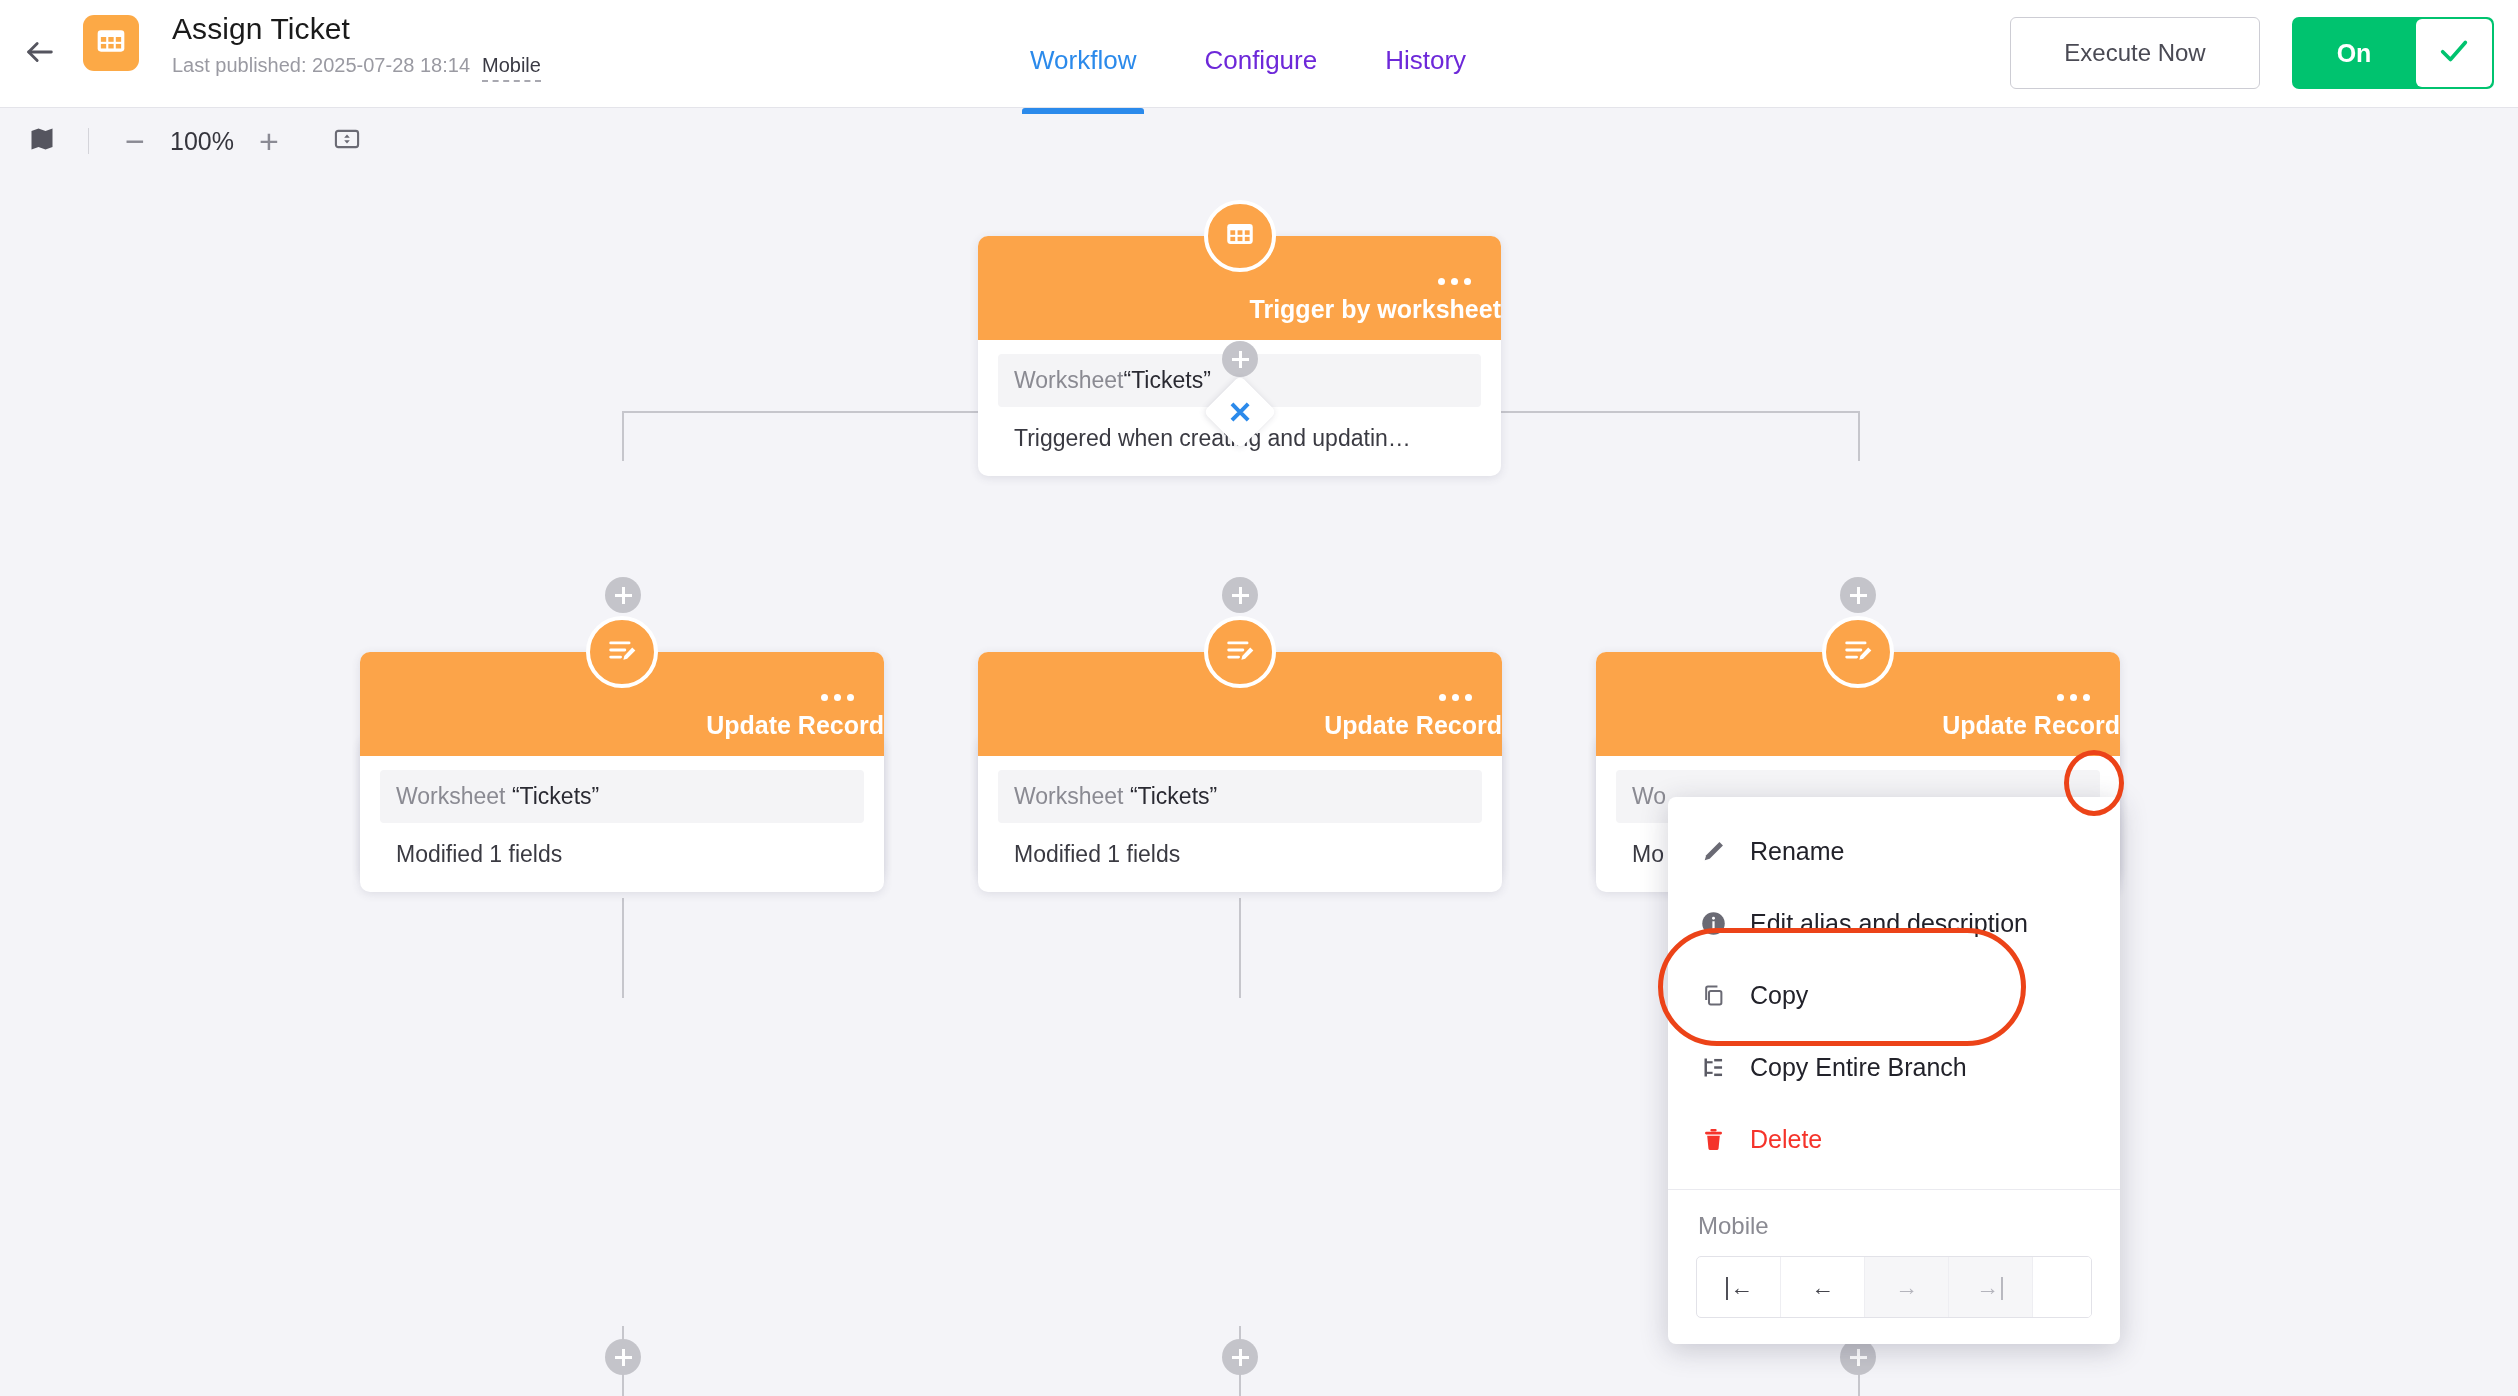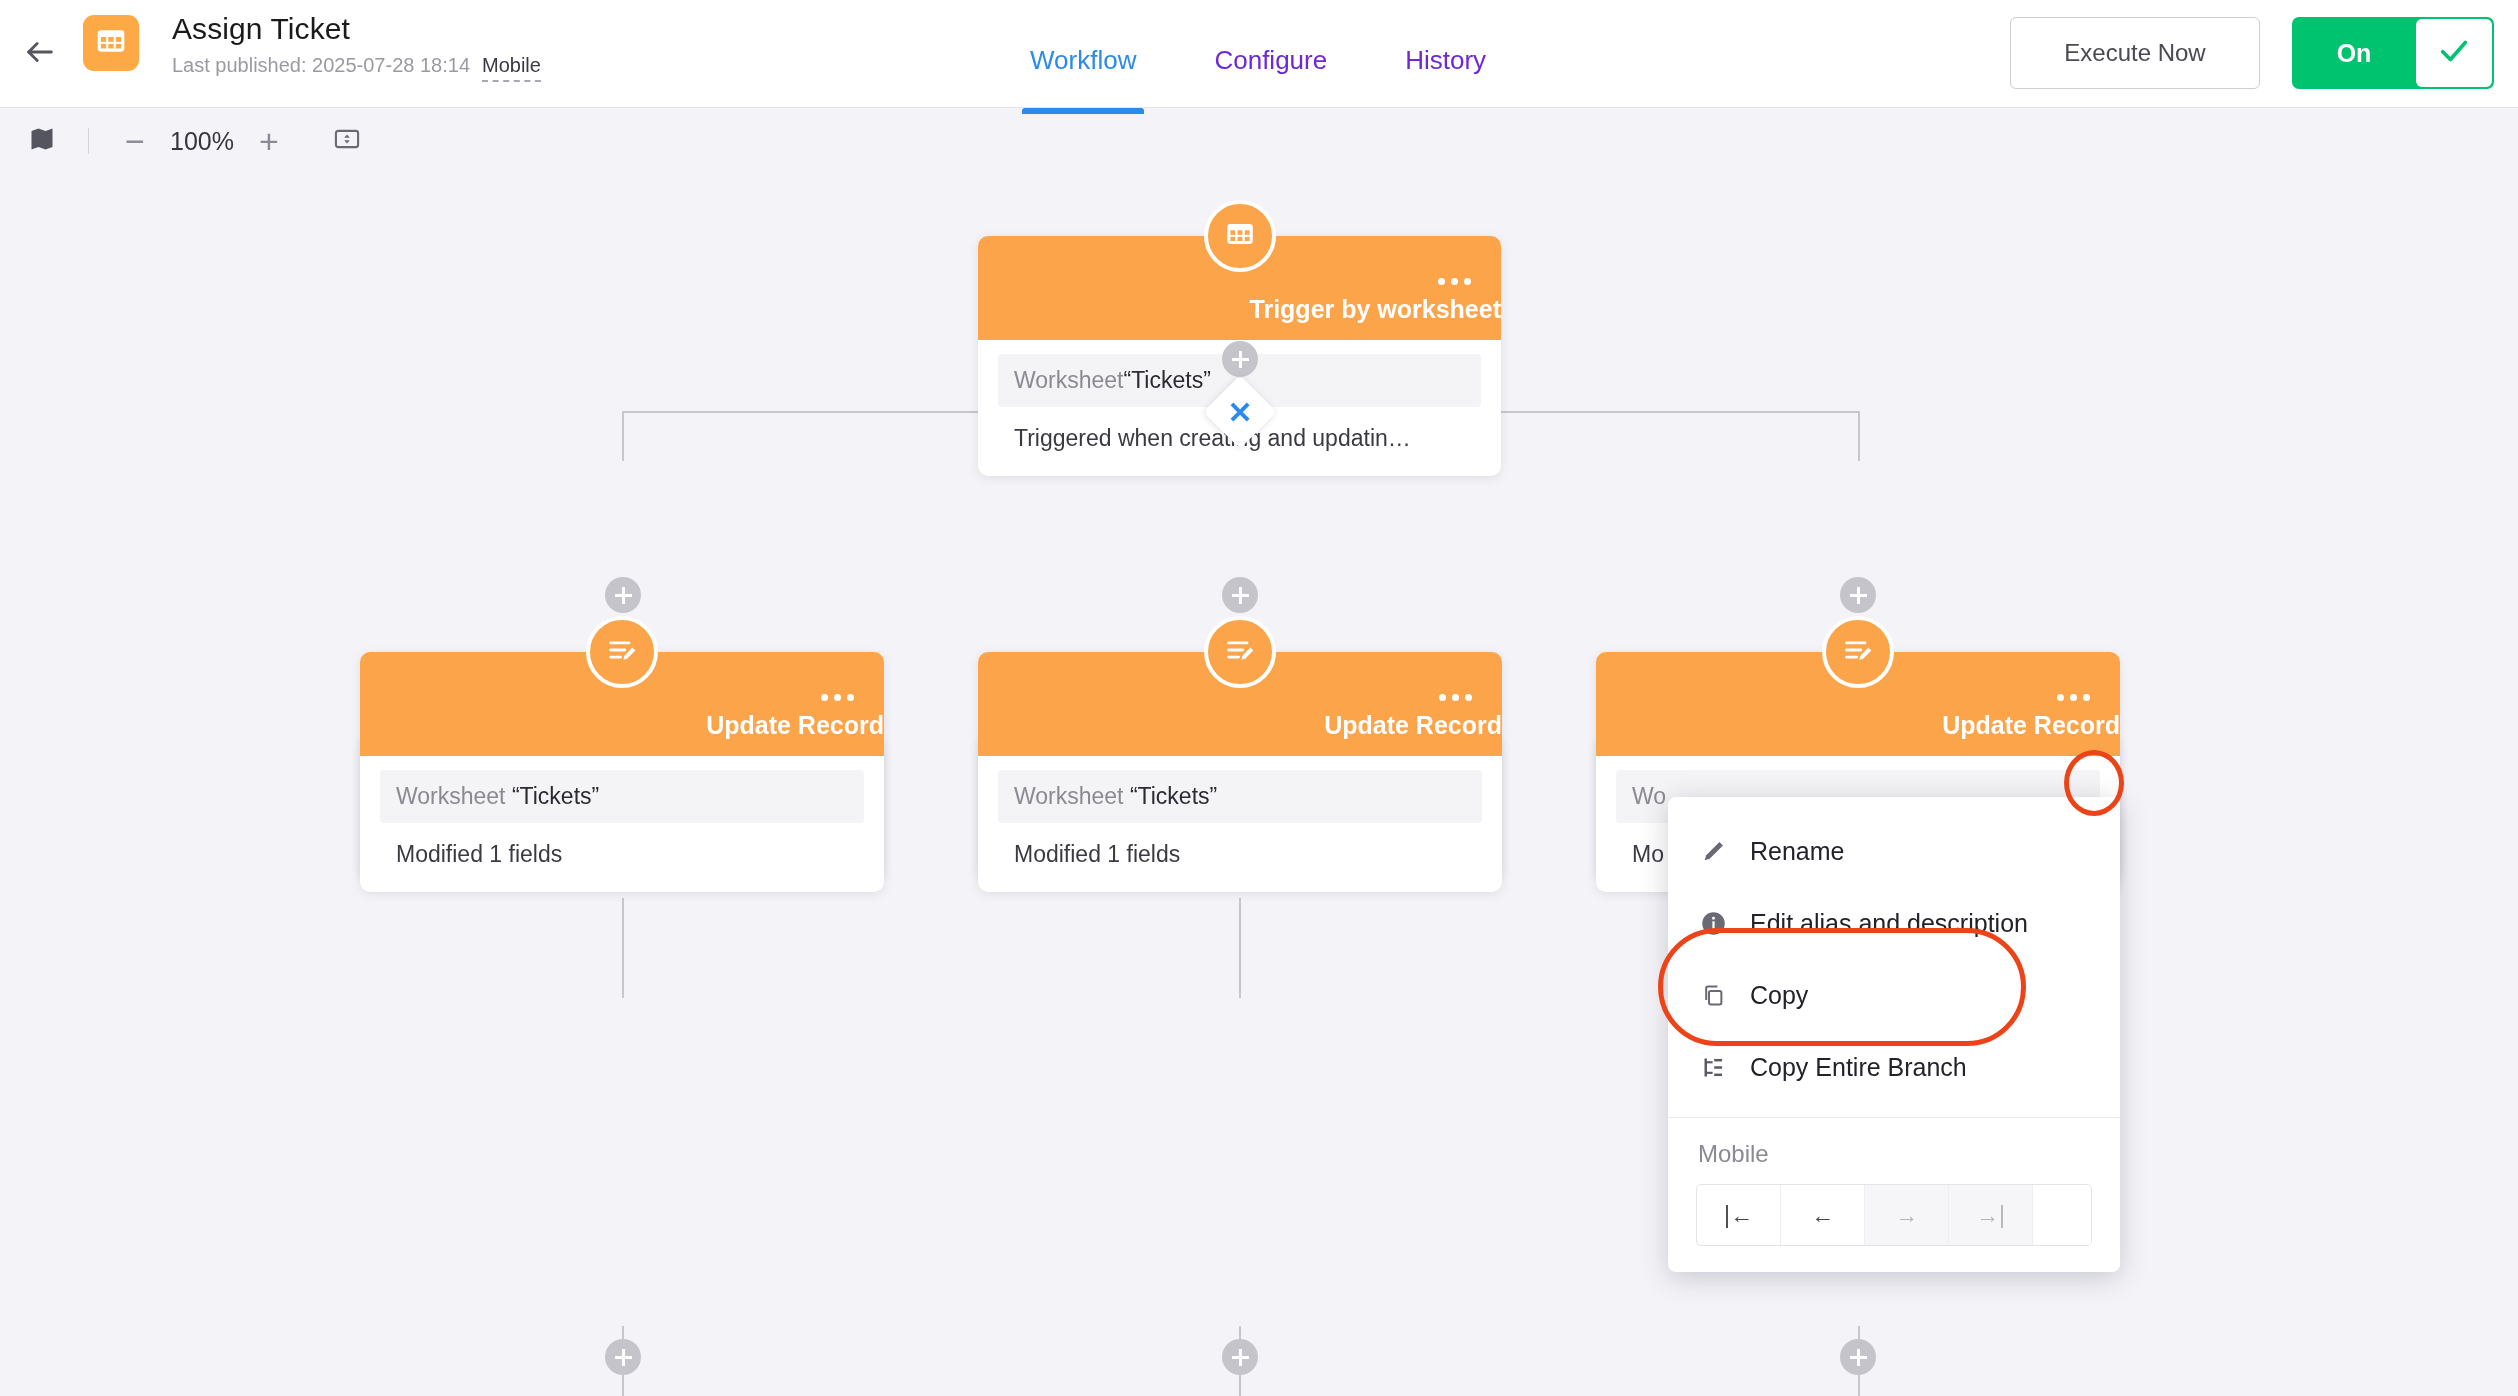--- a/index.html
+++ b/index.html
@@ -47,21 +47,21 @@
     font-size: 20px; color: #9a9aa2; line-height: 26px;
   }
   .edition {
     font-size: 20px; color: #3a3a44; line-height: 26px;
     border-bottom: 2px dashed #a8a8b0; padding-bottom: 2px;
     cursor: pointer;
   }
 
   .tabs {
     position: absolute; left: 1000px; top: 0;
-    height: 120px; display: flex; align-items: center; gap: 18px;
+    height: 120px; display: flex; align-items: center; gap: 8px;
   }
   .tab {
     font-size: 26px; color: #6d28d9;
     padding: 0 30px; height: 108px;
     display: flex; align-items: center; position: relative;
     cursor: pointer;
   }
   .tab.active { color: #2b8aeb; }
   .tab.active::after {
     content: ""; position: absolute; left: 22px; right: 22px; bottom: 0;
@@ -581,20 +581,30 @@
         <rect x="6.2" y="6.4" width="5" height="1.9"></rect>
         <rect x="6.2" y="15.8" width="5" height="1.9"></rect>
         <rect x="12.6" y="4.4" width="7" height="2.2"></rect>
         <rect x="12.6" y="10.9" width="7" height="2.2"></rect>
         <rect x="12.6" y="17.4" width="7" height="2.2"></rect>
       </svg>
     </span>
     <span>Copy Entire Branch</span>
   </div>
 
+  <div class="ctx-item danger">
+    <span class="ctx-icon">
+      <svg viewBox="0 0 24 24" fill="#f5332a">
+        <rect x="4.5" y="5.2" width="15" height="2.3" rx="1"></rect>
+        <rect x="9.2" y="2.6" width="5.6" height="2.2" rx="1"></rect>
+        <path d="M6.4 8.6h11.2l-1.1 11.4a1.6 1.6 0 0 1-1.6 1.4H9.1a1.6 1.6 0 0 1-1.6-1.4z"></path>
+      </svg>
+    </span>
+    <span>Delete</span>
+  </div>
 
   <div class="ctx-sep"></div>
 
   <div class="ctx-section-label">Mobile</div>
 
   <div class="seg-group">
     <div class="seg-btn">|←</div>
     <div class="seg-btn">←</div>
     <div class="seg-btn disabled">→</div>
     <div class="seg-btn disabled">→|</div>

